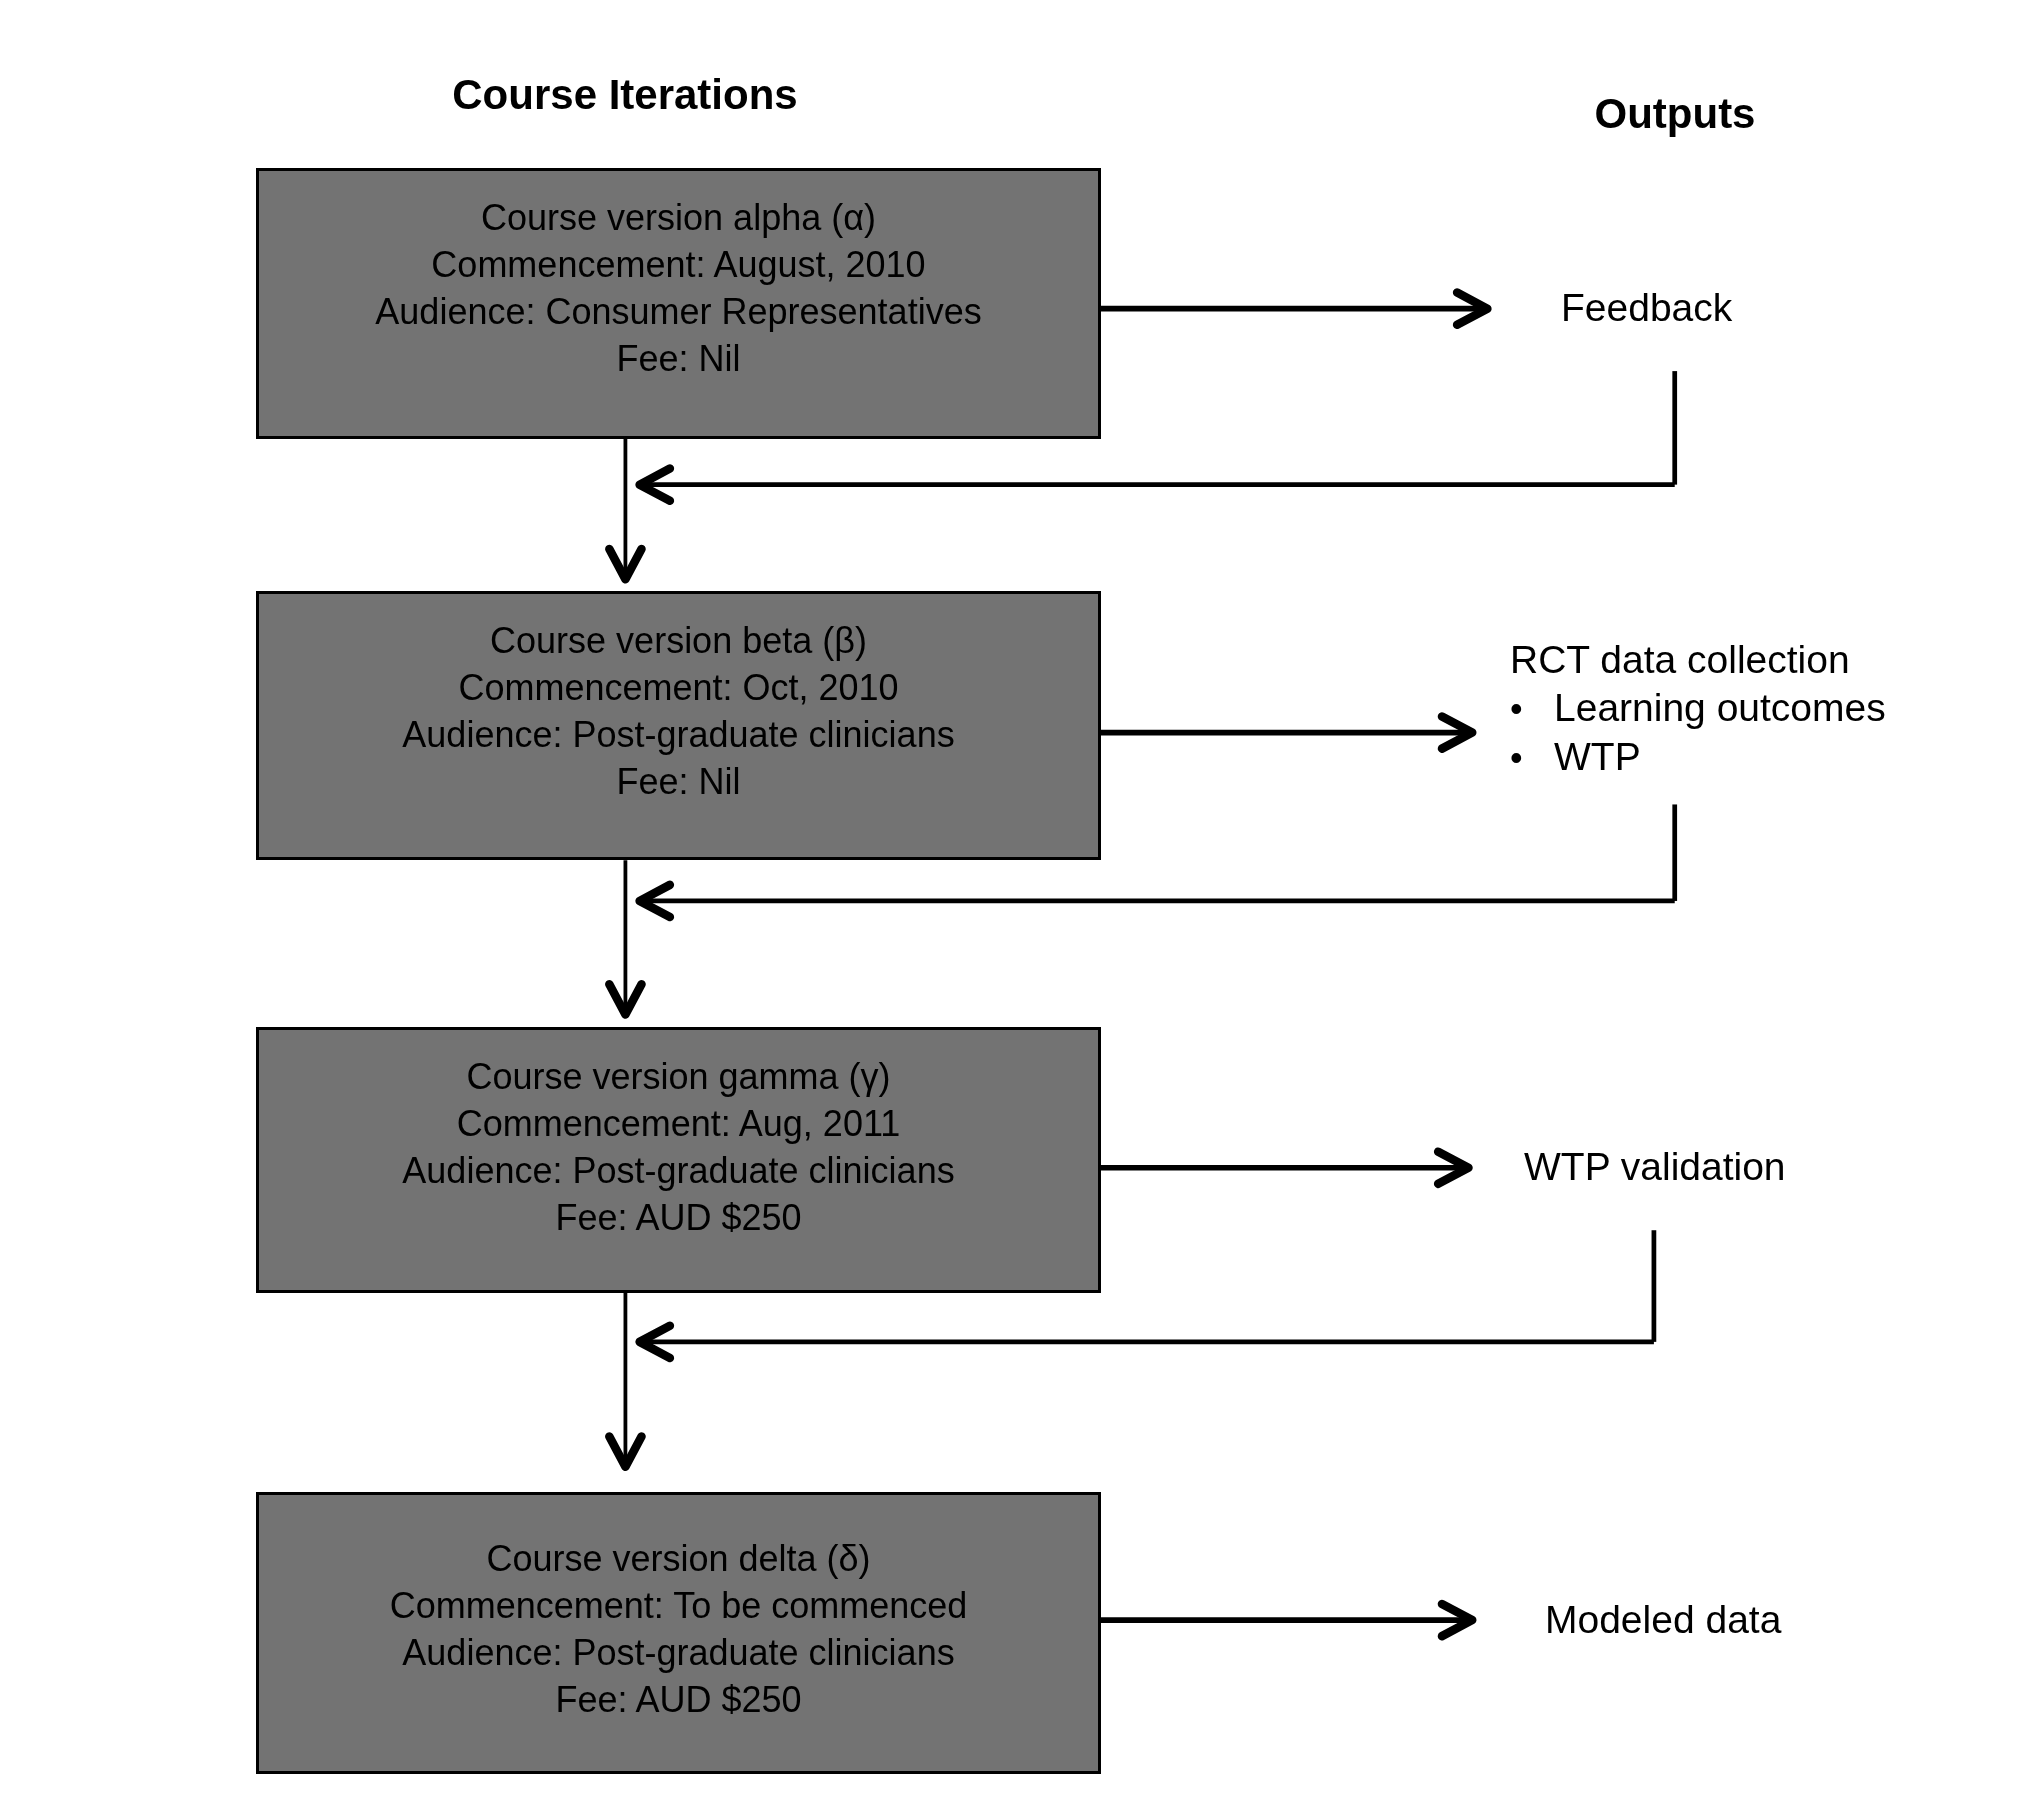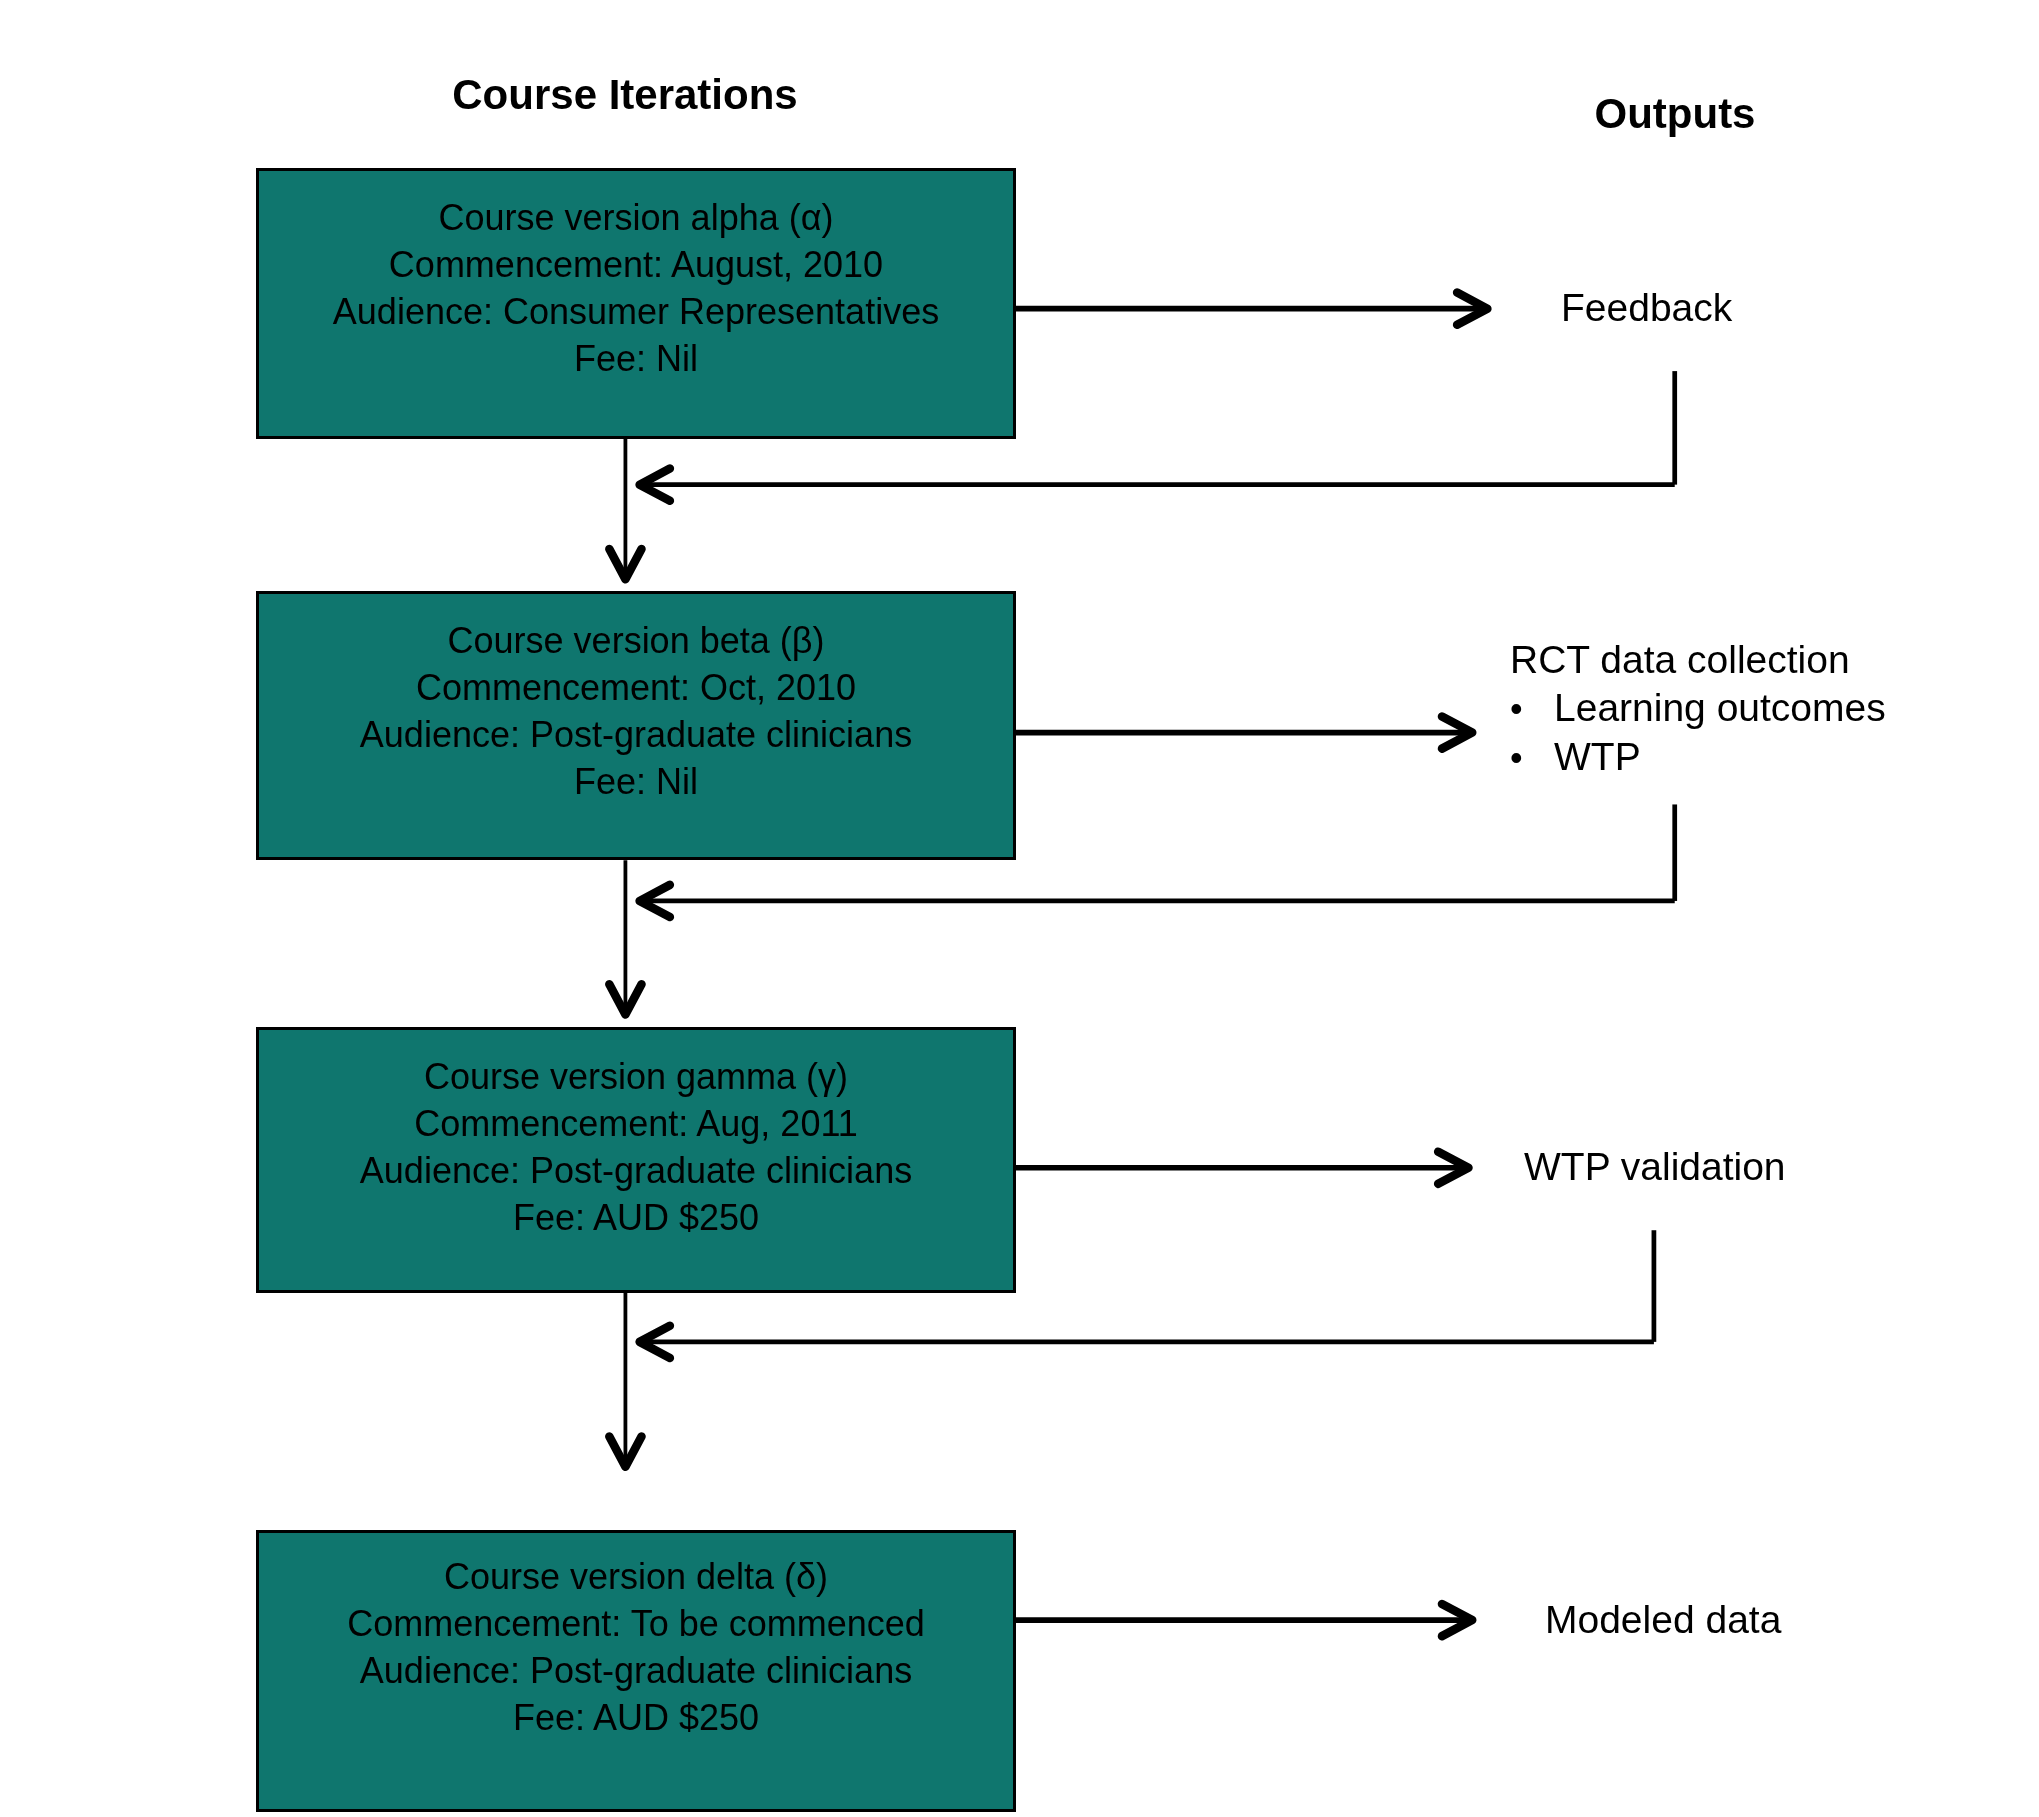--- a/index.html
+++ b/index.html
@@ -30,36 +30,36 @@
     text-align: center;
     white-space: nowrap;
     margin-top: 35px;
   }
   .col-title.left  { left: 341px;  top: 36px;  width: 568px; }
   .col-title.right { left: 1391px; top: 55px;  width: 568px; }
 
   .node {
     position: absolute;
     left: 256px;
-    width: 760px;
+    width: 845px;
     border: 3.8px solid #000000;
     box-sizing: border-box;
     text-align: center;
     font-size: 36px;
-    background: #0f766e;
+    background: #737373;
   }
   .node .nline {
     height: 47px;
     line-height: 47px;
     white-space: nowrap;
   }
   .node.n1 { top: 168px;  height: 271px; padding-top: 23px; }
   .node.n2 { top: 591px;  height: 269px; padding-top: 23px; }
   .node.n3 { top: 1027px; height: 266px; padding-top: 23px; }
-  .node.n4 { top: 1530px; height: 282px; padding-top: 20px; }
+  .node.n4 { top: 1492px; height: 282px; padding-top: 40px; }
 
   .out-label {
     position: absolute;
     font-size: 39px;
     line-height: 48px;
     white-space: nowrap;
   }
   .out-feedback { left: 1561px; top: 284px; }
   .out-rct      { left: 1510px; top: 636px; }
   .out-wtpv     { left: 1524px; top: 1143px; text-align: center; }

